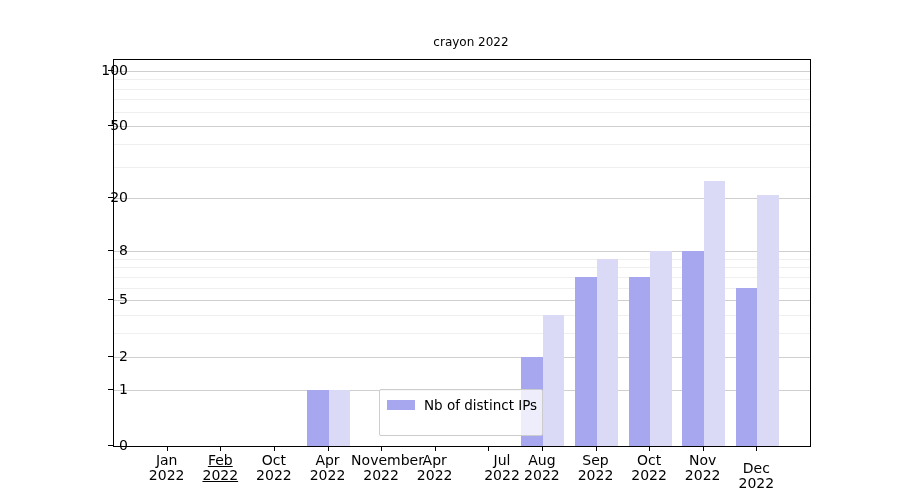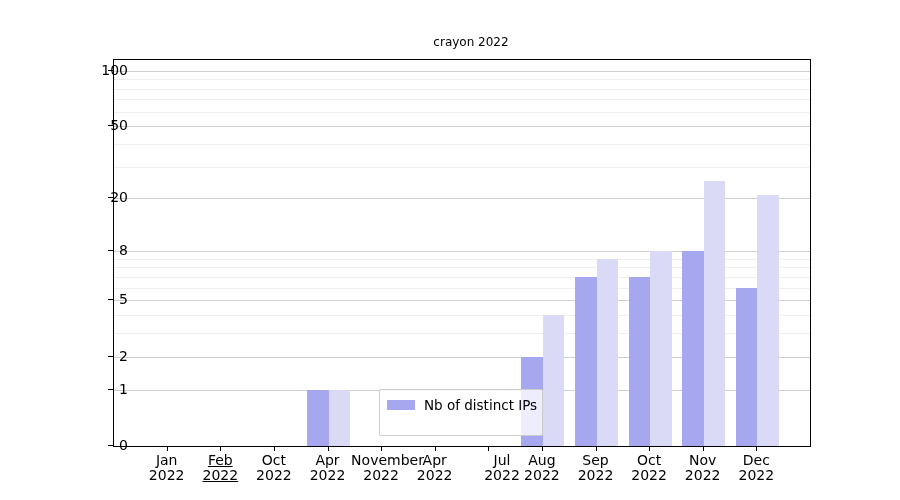--- a/index.html
+++ b/index.html
@@ -142,21 +142,21 @@
       <div class="xtick-label" style="left: 619.1px;">
         <div>Oct</div>
         <div>2022</div>
       </div>
       <div class="xtick-mark" style="left: 702.7px;"></div>
       <div class="xtick-label" style="left: 672.7px;">
         <div>Nov</div>
         <div>2022</div>
       </div>
       <div class="xtick-mark" style="left: 756.3px;"></div>
-      <div class="xtick-label" style="left: 726.3px;">
+      <div class="xtick-label" style="left: 726.3px; margin-top: 8px;">
         <div>Dec</div>
         <div>2022</div>
       </div>
     </div>
   <div id="legend" style="border-color: rgb(204, 204, 204);">
     <div class="legend-entry">
       <span class="legend-swatch" id="swatch-0" style="background: rgb(167, 167, 240);"></span>
       <span class="legend-label">Nb of distinct IPs</span>
     </div>
   </div>

